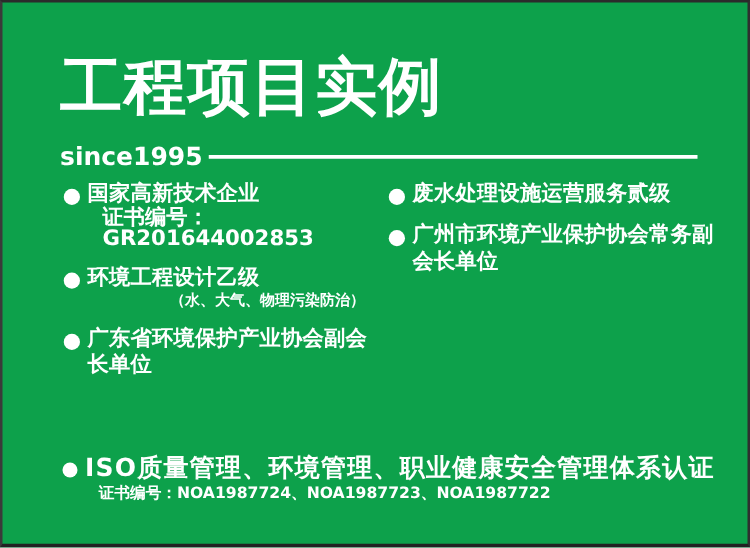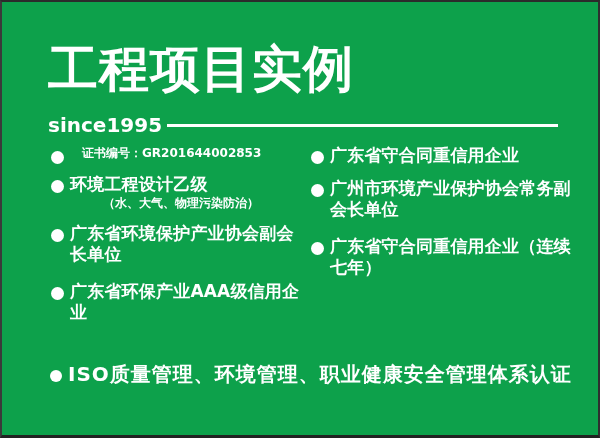--- a/index.html
+++ b/index.html
@@ -100,27 +100,27 @@
     line-height: 21px;
     font-weight: bold;
     letter-spacing: 0.2px;
     font-family: "DejaVu Sans", "Liberation Sans", sans-serif;
   }
   .cred-note {
     color: #ffffff;
     font-size: 12px;
     line-height: 16px;
     font-weight: bold;
-    text-align: center;
+    text-align: right;
     padding-right: 14px;
-    font-family: Liberation Sans, sans-serif;
+    font-family: Liberation Mono, monospace;
   }
   .cred-cert {
     color: #ffffff;
-    font-size: 12px;
+    font-size: 17px;
     line-height: 17px;
     font-weight: bold;
     padding-left: 12px;
     font-family: "DejaVu Sans", "Liberation Sans", sans-serif;
   }
   .cred-cert.centered {
     text-align: center;
     padding-left: 0;
     padding-right: 14px;
   }
@@ -167,61 +167,55 @@
       <span class="since-rule"></span>
     </div>
   </div>
 
   <div class="cred-grid">
 
     <div class="col col-left">
 
       <div class="cred-item gap-md">
         <span class="bullet"></span>
+        <div class="cred-title">国家高新技术企业</div>
         <div class="cred-cert">证书编号：GR201644002853</div>
       </div>
 
       <div class="cred-item gap-md">
         <span class="bullet"></span>
         <div class="cred-title">环境工程设计乙级</div>
         <div class="cred-note">（水、大气、物理污染防治）</div>
       </div>
 
       <div class="cred-item gap-lg">
         <span class="bullet"></span>
         <div class="cred-title">广东省环境保护产业协会副会长单位</div>
       </div>
 
-      <div class="cred-item">
-        <span class="bullet"></span>
-        <div class="cred-title">广东省环保产业AAA级信用企业</div>
-      </div>
 
     </div>
 
     <div class="col col-right">
 
 
       <div class="cred-item gap-md">
         <span class="bullet"></span>
-        <div class="cred-title">广东省守合同重信用企业</div>
+        <div class="cred-title">废水处理设施运营服务贰级</div>
       </div>
 
       <div class="cred-item gap-lg">
         <span class="bullet"></span>
         <div class="cred-title">广州市环境产业保护协会常务副会长单位</div>
       </div>
 
-      <div class="cred-item">
-        <span class="bullet"></span>
-        <div class="cred-title">广东省守合同重信用企业（连续七年）</div>
-      </div>
 
     </div>
 
   </div>
 
   <div class="cred-item cred-wide">
     <span class="bullet"></span>
     <div class="cred-title">ISO质量管理、环境管理、职业健康安全管理体系认证</div>
+    <div class="cred-cert">证书编号：NOA1987724、NOA1987723、NOA1987722</div>
   </div>
 
 </div>
 
 </body></html>

